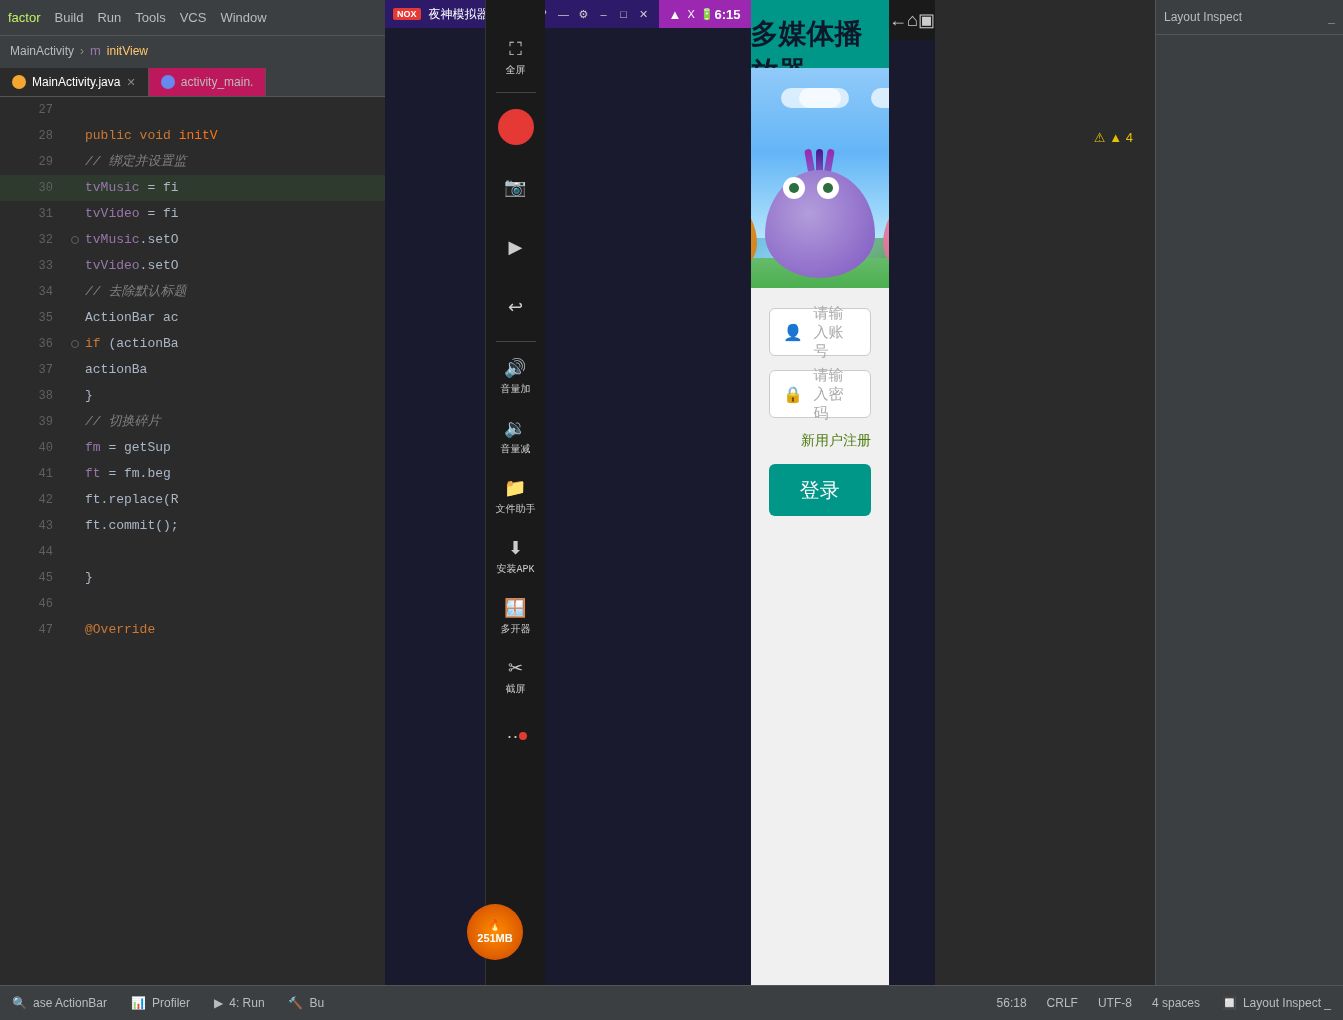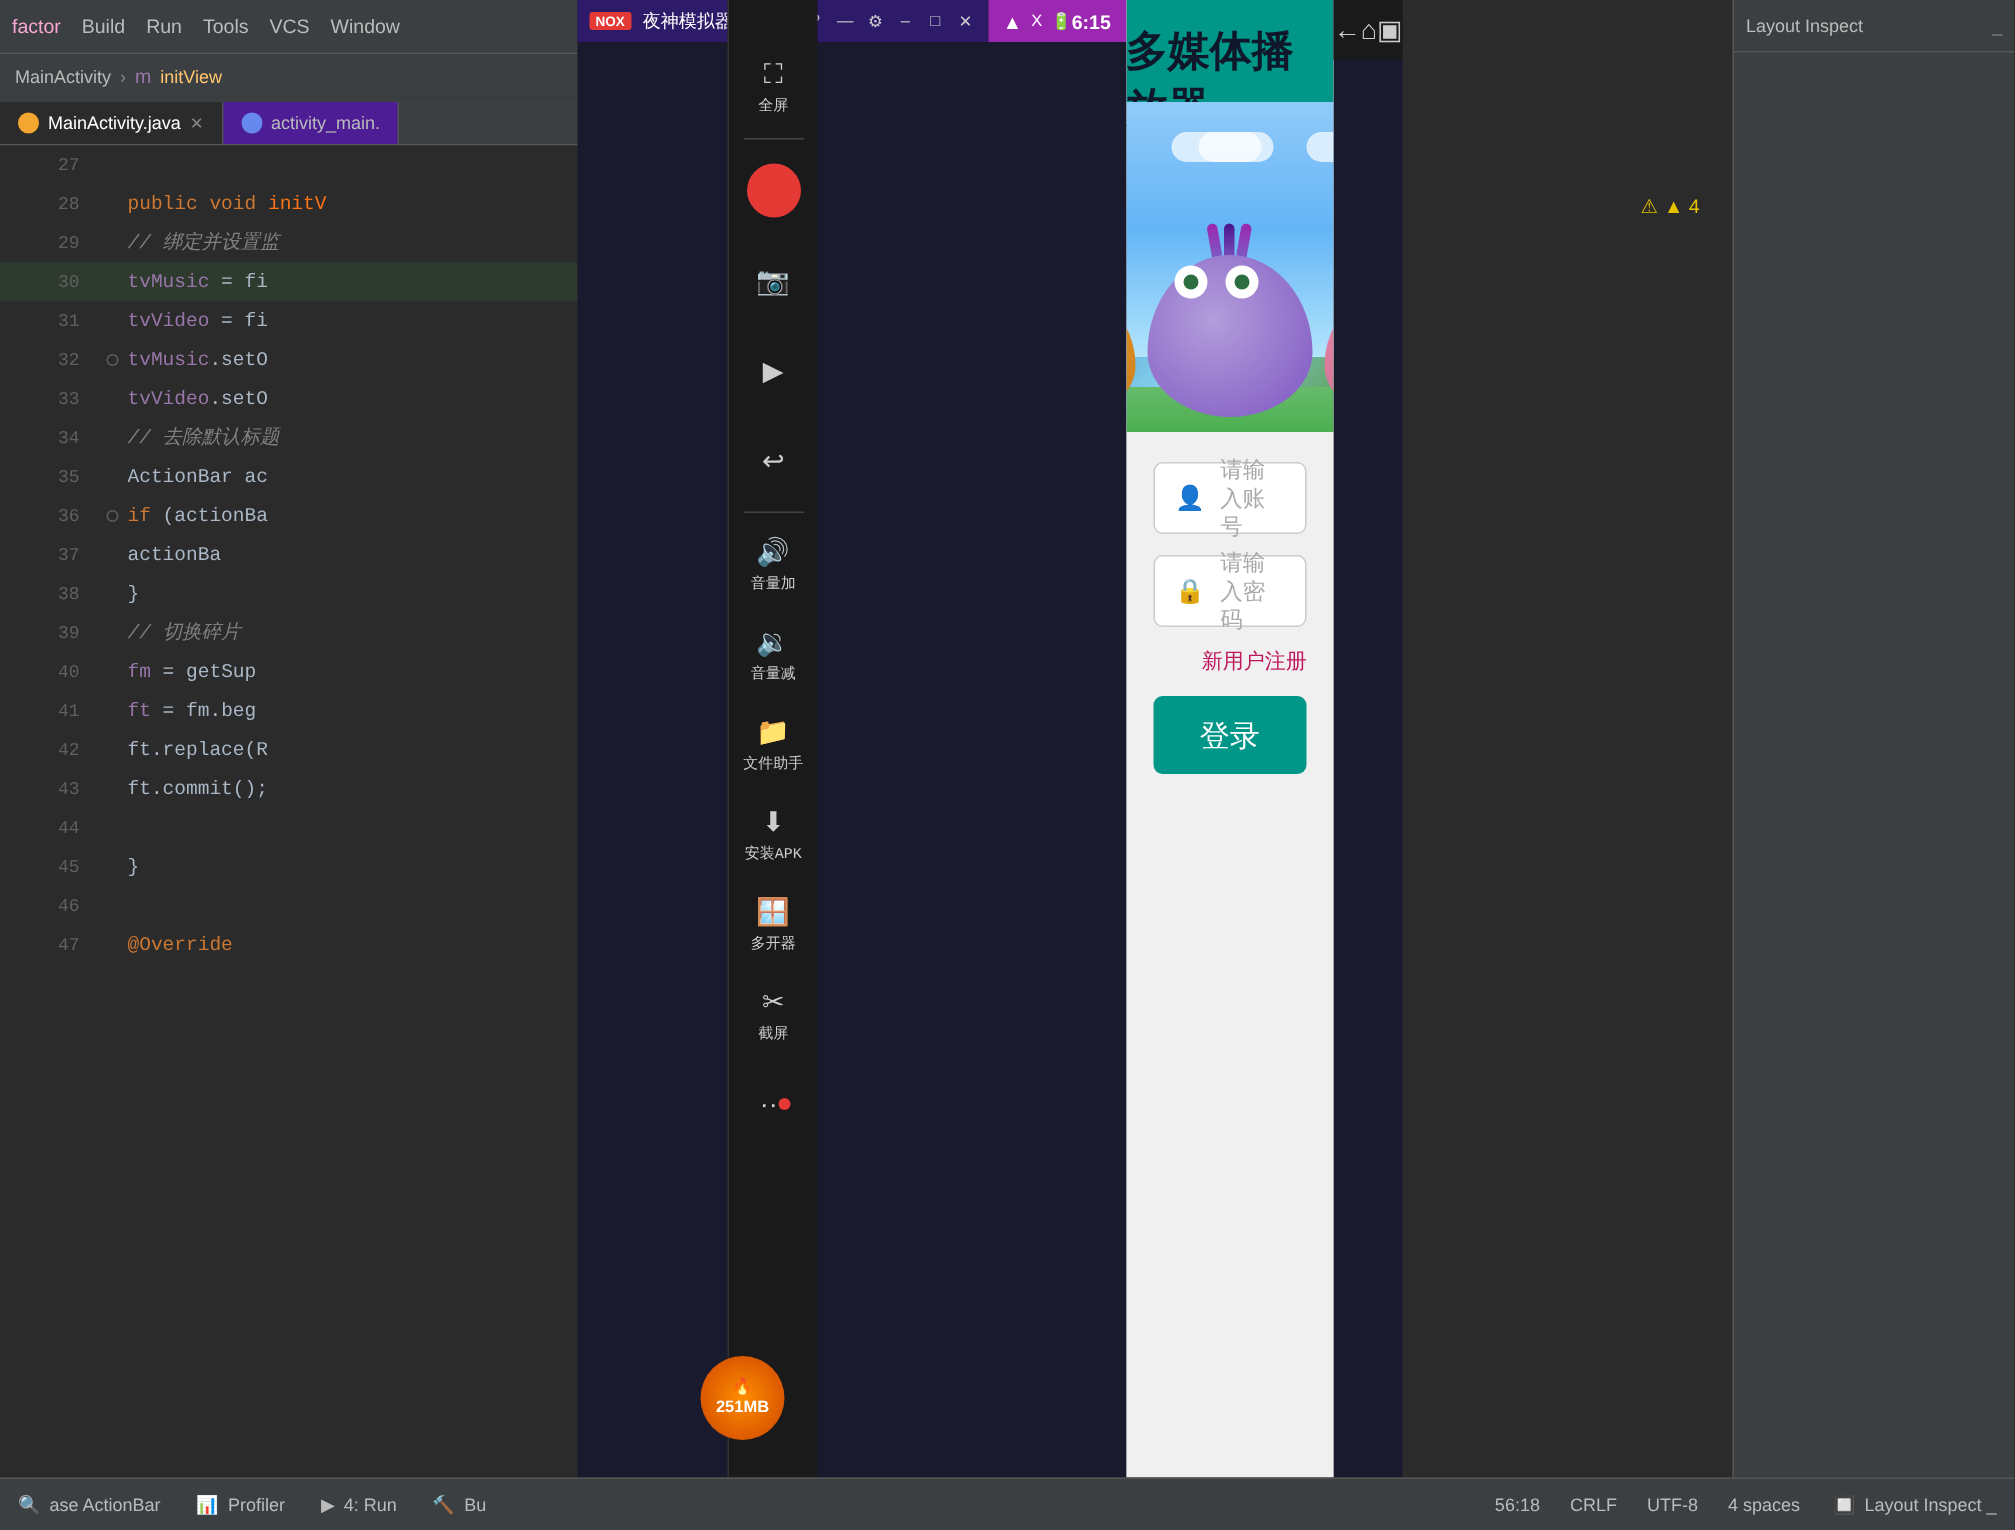--- a/index.html
+++ b/index.html
@@ -28,21 +28,21 @@
       display: flex;
       align-items: center;
       padding: 0 8px;
       gap: 14px;
     }
     .menu-item {
       color: #bbbbbb;
       font-size: 13px;
       cursor: pointer;
     }
-    .menu-item.active { color: #f9a8d4; }
+    .menu-item.active { color: #bef264; }
 
     
     .ide-breadcrumb {
       height: 30px;
       background: #3c3f41;
       border-top: 1px solid #555;
       display: flex;
       align-items: center;
       padding: 0 10px;
       gap: 6px;
@@ -62,21 +62,21 @@
       align-items: flex-end;
       border-bottom: 1px solid #555;
     }
     .ide-tab {
       height: 28px;
       padding: 0 12px;
       display: flex;
       align-items: center;
       font-size: 12px;
       color: #bbbbbb;
-      background: #4c1d95;
+      background: #be185d;
       border-right: 1px solid #555;
       cursor: pointer;
       gap: 6px;
     }
     .ide-tab.active {
       background: #2b2b2b;
       color: #ffffff;
     }
     .tab-icon {
       width: 14px;
@@ -353,21 +353,21 @@
       color: #888888;
       font-size: 16px;
     }
     .input-placeholder {
       color: #aaaaaa;
       font-size: 15px;
       font-family: 'Microsoft YaHei', sans-serif;
     }
     .register-link {
       text-align: right;
-      color: #be185d;
+      color: #4d7c0f;
       font-size: 14px;
       font-family: 'Microsoft YaHei', sans-serif;
       cursor: pointer;
     }
     .login-btn {
       background: #009688;
       color: white;
       height: 52px;
       border-radius: 6px;
       display: flex;

